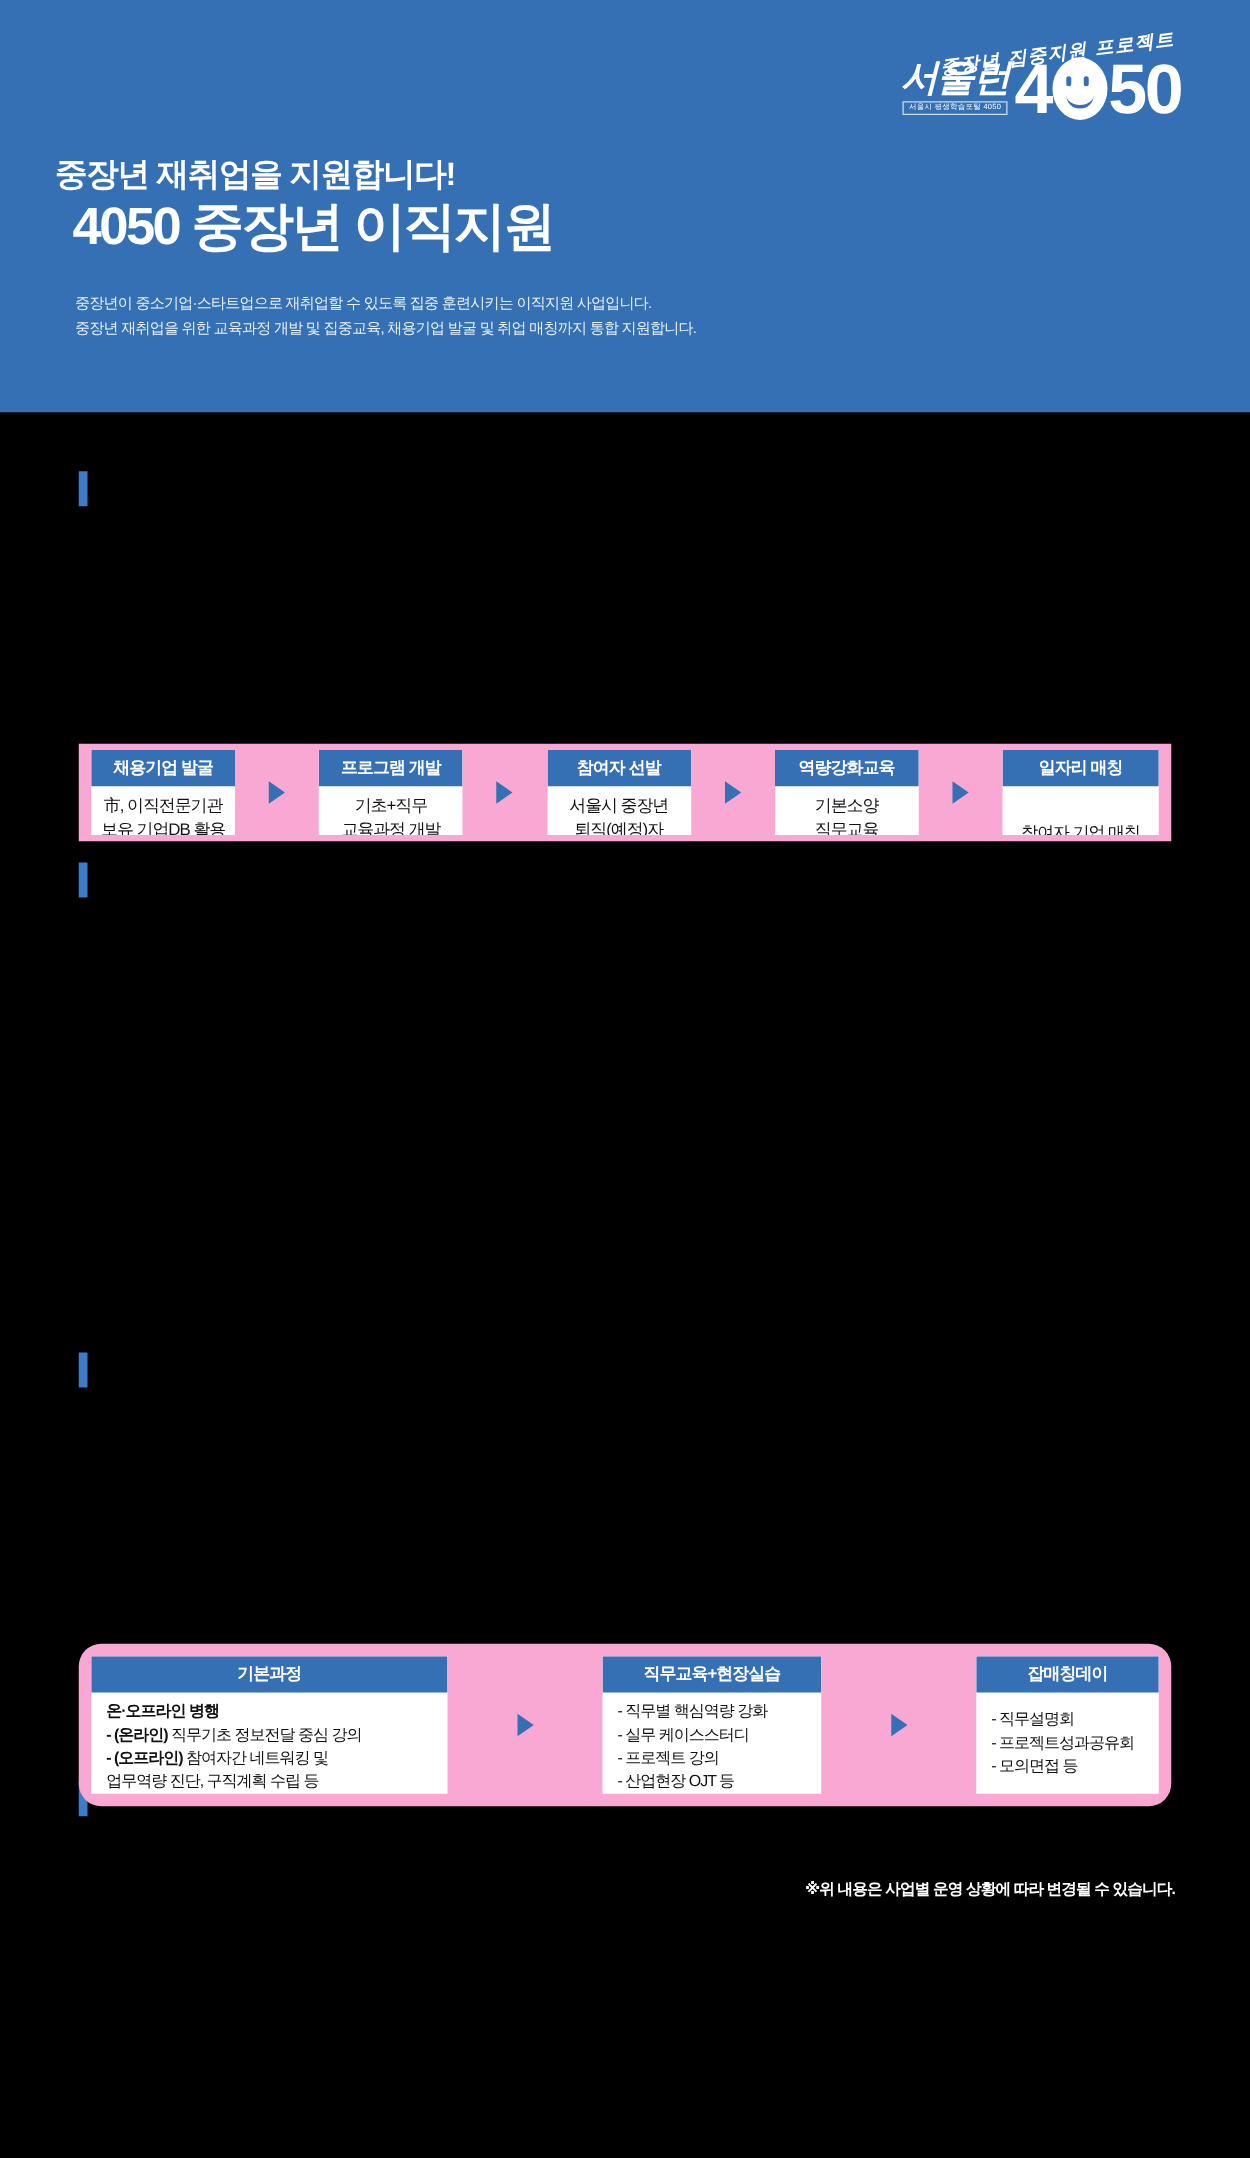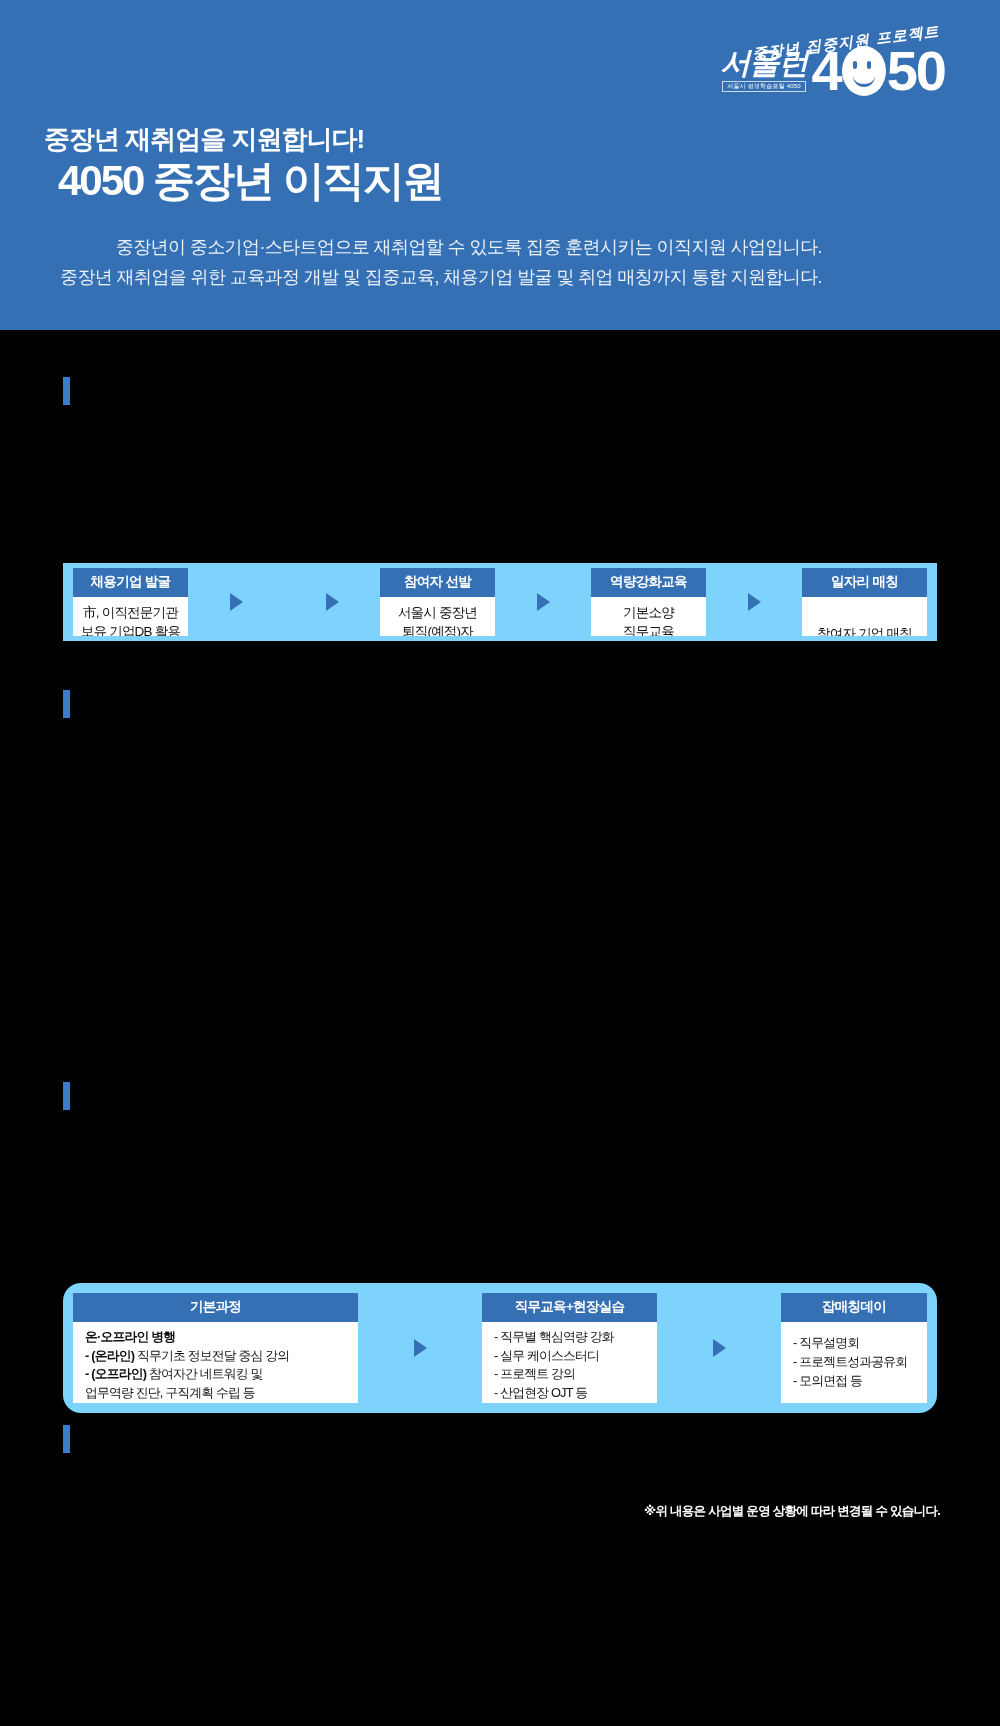--- a/index.html
+++ b/index.html
@@ -73,37 +73,37 @@
     font-size:26px; font-weight:700; color:#ffffff;
     letter-spacing:-1px;
   }
   .hd-title {
     position:absolute; left:58px; top:158px;
     font-size:42px; font-weight:800; color:#ffffff;
     letter-spacing:-2px; line-height:1.1;
   }
   .hd-desc {
     position:absolute; left:60px; top:233px;
-    font-size:18px; font-weight:400; color:#eaf1f9;
-    line-height:1.65; letter-spacing:-.6px;text-align:right;
+    font-size:12px; font-weight:400; color:#eaf1f9;
+    line-height:1.65; letter-spacing:-.6px;
   }
 
   
   .body-area {
     position:absolute; left:0; top:330px; width:1000px; height:1396px;
     background:#000;
   }
   .accent-bar {
     position:absolute; width:7px; height:28px; background:#3d7cc9;
   }
 
   
   .flow-strip {
-    position:absolute; background:#7dd3fc;
-    display:flex; align-items:center;
+    position:absolute; background:#f9a8d4;
+    display:flex; align-items:center;margin-top:32px;
   }
   .flow-box {
     background:#ffffff; display:flex; flex-direction:column;
     overflow:hidden;
   }
   .flow-box-head {
     background:#3570b4; color:#ffffff;
     font-size:13.5px; font-weight:700; letter-spacing:-.7px;
     text-align:center; padding:5px 0 6px;
   }
@@ -192,20 +192,27 @@
     <div class="flow-box-head">채용기업 발굴</div>
     <div class="flow-box-body">
       <span>市, 이직전문기관</span>
       <span>보유 기업DB 활용</span>
     </div>
   </div>
   <div class="spacer"></div>
   <span class="arrow"></span>
   <div class="spacer"></div>
 
+  <div class="flow-box b2">
+    <div class="flow-box-head">프로그램 개발</div>
+    <div class="flow-box-body">
+      <span>기초+직무</span>
+      <span>교육과정 개발</span>
+    </div>
+  </div>
   <div class="spacer"></div>
   <span class="arrow"></span>
   <div class="spacer"></div>
 
   <div class="flow-box b3">
     <div class="flow-box-head">참여자 선발</div>
     <div class="flow-box-body">
       <span>서울시 중장년</span>
       <span>퇴직(예정)자</span>
 

